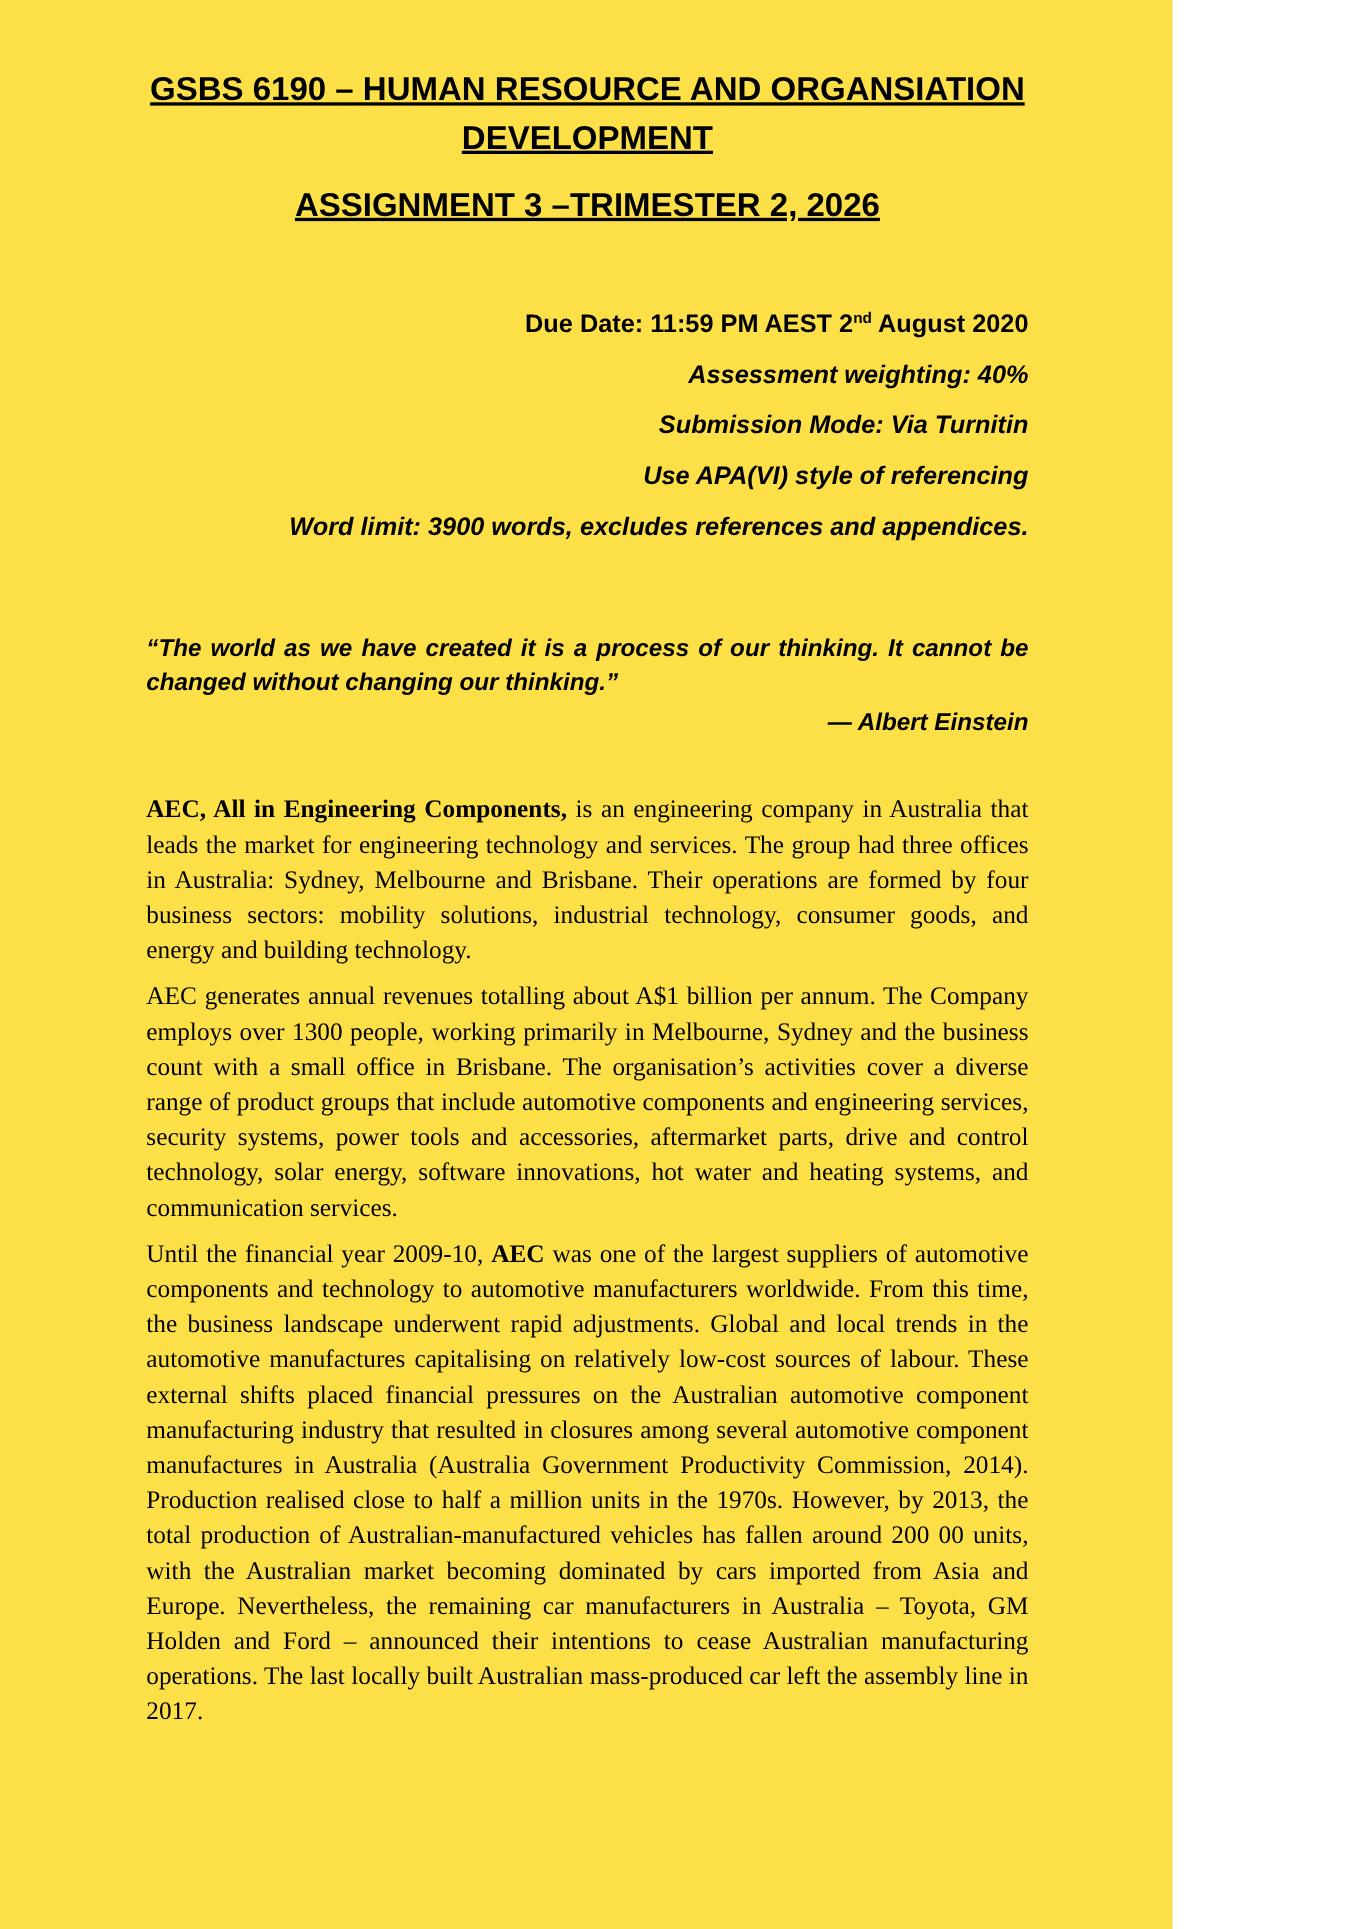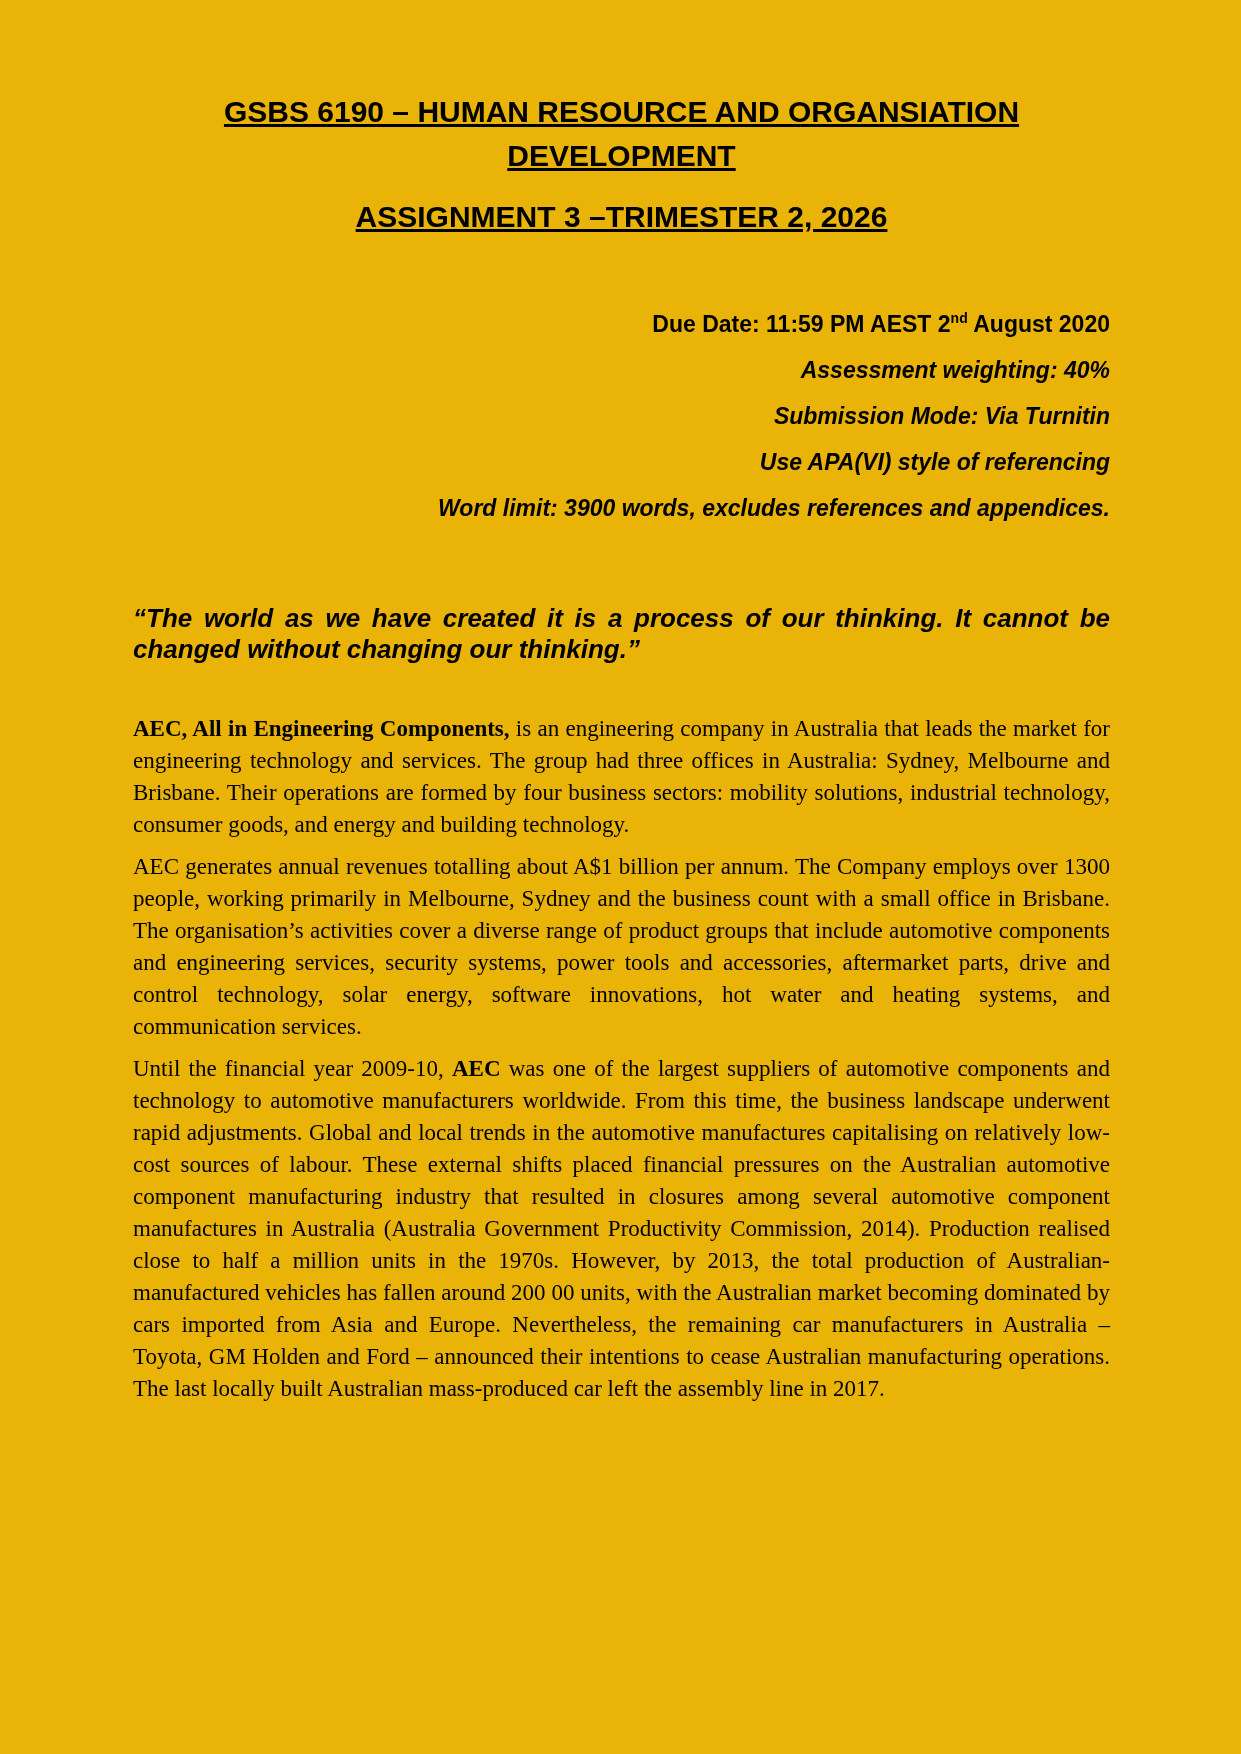--- a/index.html
+++ b/index.html
@@ -9,24 +9,24 @@
     color: #000000;
   }
   body {
     width: 1241px;
     height: 1754px;
     overflow: hidden;
     position: relative;
   }
   .page {
     box-sizing: border-box;
-    width: 1241px;
+    width: 1066px;
     height: 1754px;
-    padding: 90px 131px 0 133px;
-    background: #eab308;
+    padding: 60px 131px 0 133px;
+    background: #fde047;
   }
   .u { text-decoration: underline; }
   .block { display: block; }
 
   h1.title {
     margin: 0;
     font-family: "Liberation Sans", sans-serif;
     font-weight: bold;
     font-size: 30px;
     line-height: 44px;
@@ -67,21 +67,21 @@
     font-size: 24px;
     line-height: 32px;
     text-align: center;
     color: #000;
   }
   .quote {
     margin-top: 72px;
     font-family: "Liberation Sans", sans-serif;
     font-weight: bold;
     font-style: italic;
-    font-size: 26px;
+    font-size: 22px;
     color: #000;
   }
   .quote-text {
     margin: 0;
     line-height: 31px;
     text-align: justify;
   }
   .quote-attr {
     margin: 6px 0 0 0;
     line-height: 31px;
@@ -118,20 +118,21 @@
     <p class="meta-line"><span>Due Date: 11:59 PM AEST 2</span><sup>nd</sup><span> August 2020</span></p>
     <p class="meta-line italic">Assessment weighting: 40%</p>
     <p class="meta-line italic">Submission Mode: Via Turnitin</p>
     <p class="meta-line italic">Use APA(VI) style of referencing</p>
     <p class="meta-line italic">Word limit: 3900 words, excludes references and appendices.</p>
   </div>
 
 
   <div class="quote">
     <p class="quote-text">“The world as we have created it is a process of our thinking. It cannot be changed without changing our thinking.”</p>
+    <p class="quote-attr">— Albert Einstein</p>
   </div>
 
   <div class="body-text">
     <p><b>AEC, All in Engineering Components,</b><span> is an engineering company in Australia that leads the market for engineering technology and services.  The group had three offices in Australia: Sydney, Melbourne and Brisbane. Their operations are formed by four business sectors: mobility solutions, industrial technology, consumer goods, and energy and building technology.</span></p>
     <p>AEC generates annual revenues totalling about A$1 billion per annum. The Company employs over 1300 people, working primarily in Melbourne, Sydney and the business count with a small office in Brisbane. The organisation’s activities cover a diverse range of product groups that include automotive components and engineering services, security systems, power tools and accessories, aftermarket parts, drive and control technology, solar energy, software innovations, hot water and heating systems, and communication services.</p>
     <p><span>Until the financial year 2009-10, </span><b>AEC</b><span> was one of the largest suppliers of automotive components and technology to automotive manufacturers worldwide. From this time, the business landscape underwent rapid adjustments. Global and local trends in the automotive manufactures capitalising on relatively low-cost sources of labour. These external shifts placed financial pressures on the Australian automotive component manufacturing industry that resulted in closures among several automotive component manufactures in Australia (Australia Government Productivity Commission, 2014). Production realised close to half a million units in the 1970s. However, by 2013, the total production of Australian-manufactured vehicles has fallen around 200 00 units, with the Australian market becoming dominated by cars imported from Asia and Europe. Nevertheless, the remaining car manufacturers in Australia – Toyota, GM Holden and Ford – announced their intentions to cease Australian manufacturing operations. The last locally built Australian mass-produced car left the assembly line in 2017.</span></p>
   </div>
 
 </div>
 

